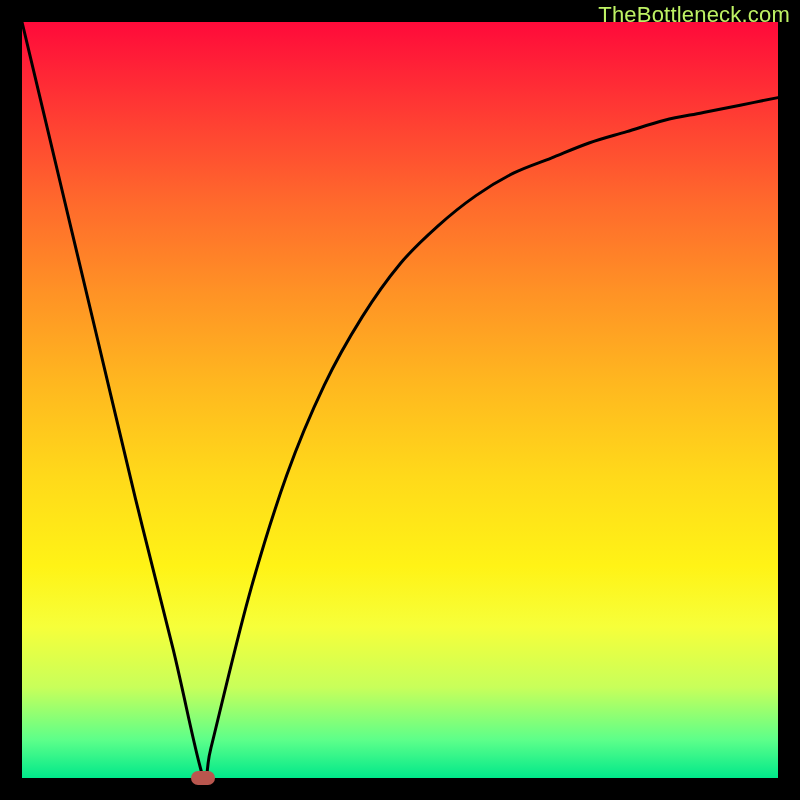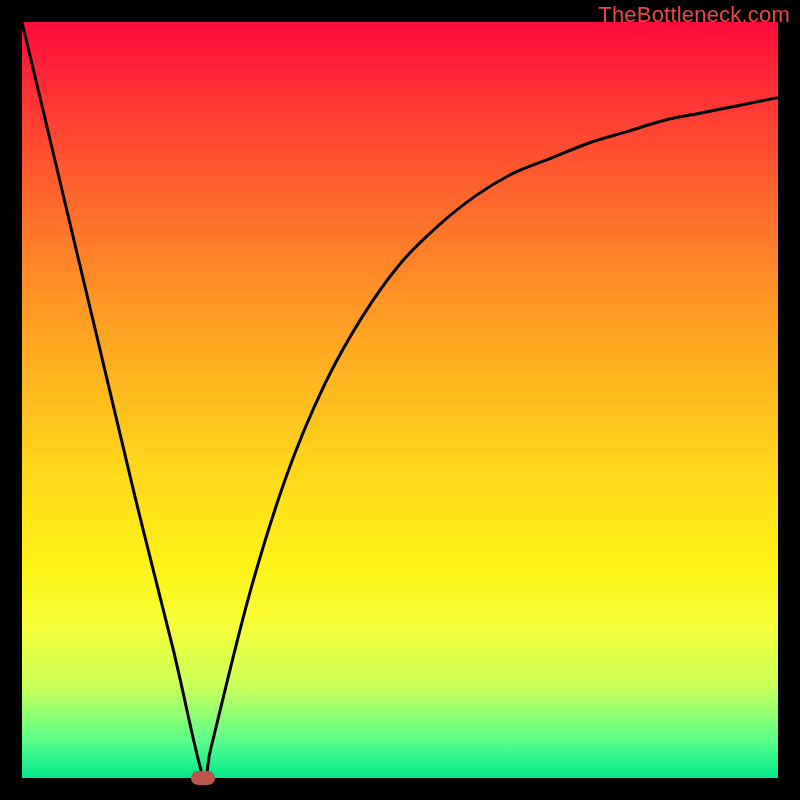--- a/index.html
+++ b/index.html
@@ -33,21 +33,21 @@
       #fff316 72%,
       #f6ff3a 80%,
       #c8ff5a 88%,
       #5cff8a 95%,
       #00e88a 100%);
   }
   .watermark {
     position: absolute;
     top: 2px;
     right: 10px;
-    color: #ef4444;
+    color: #bef264;
     font-size: 22px;
     font-weight: 500;
     letter-spacing: 0.2px;
     user-select: none;
   }
   svg.curve {
     position: absolute;
     left: 0;
     top: 0;
     width: 756px;

